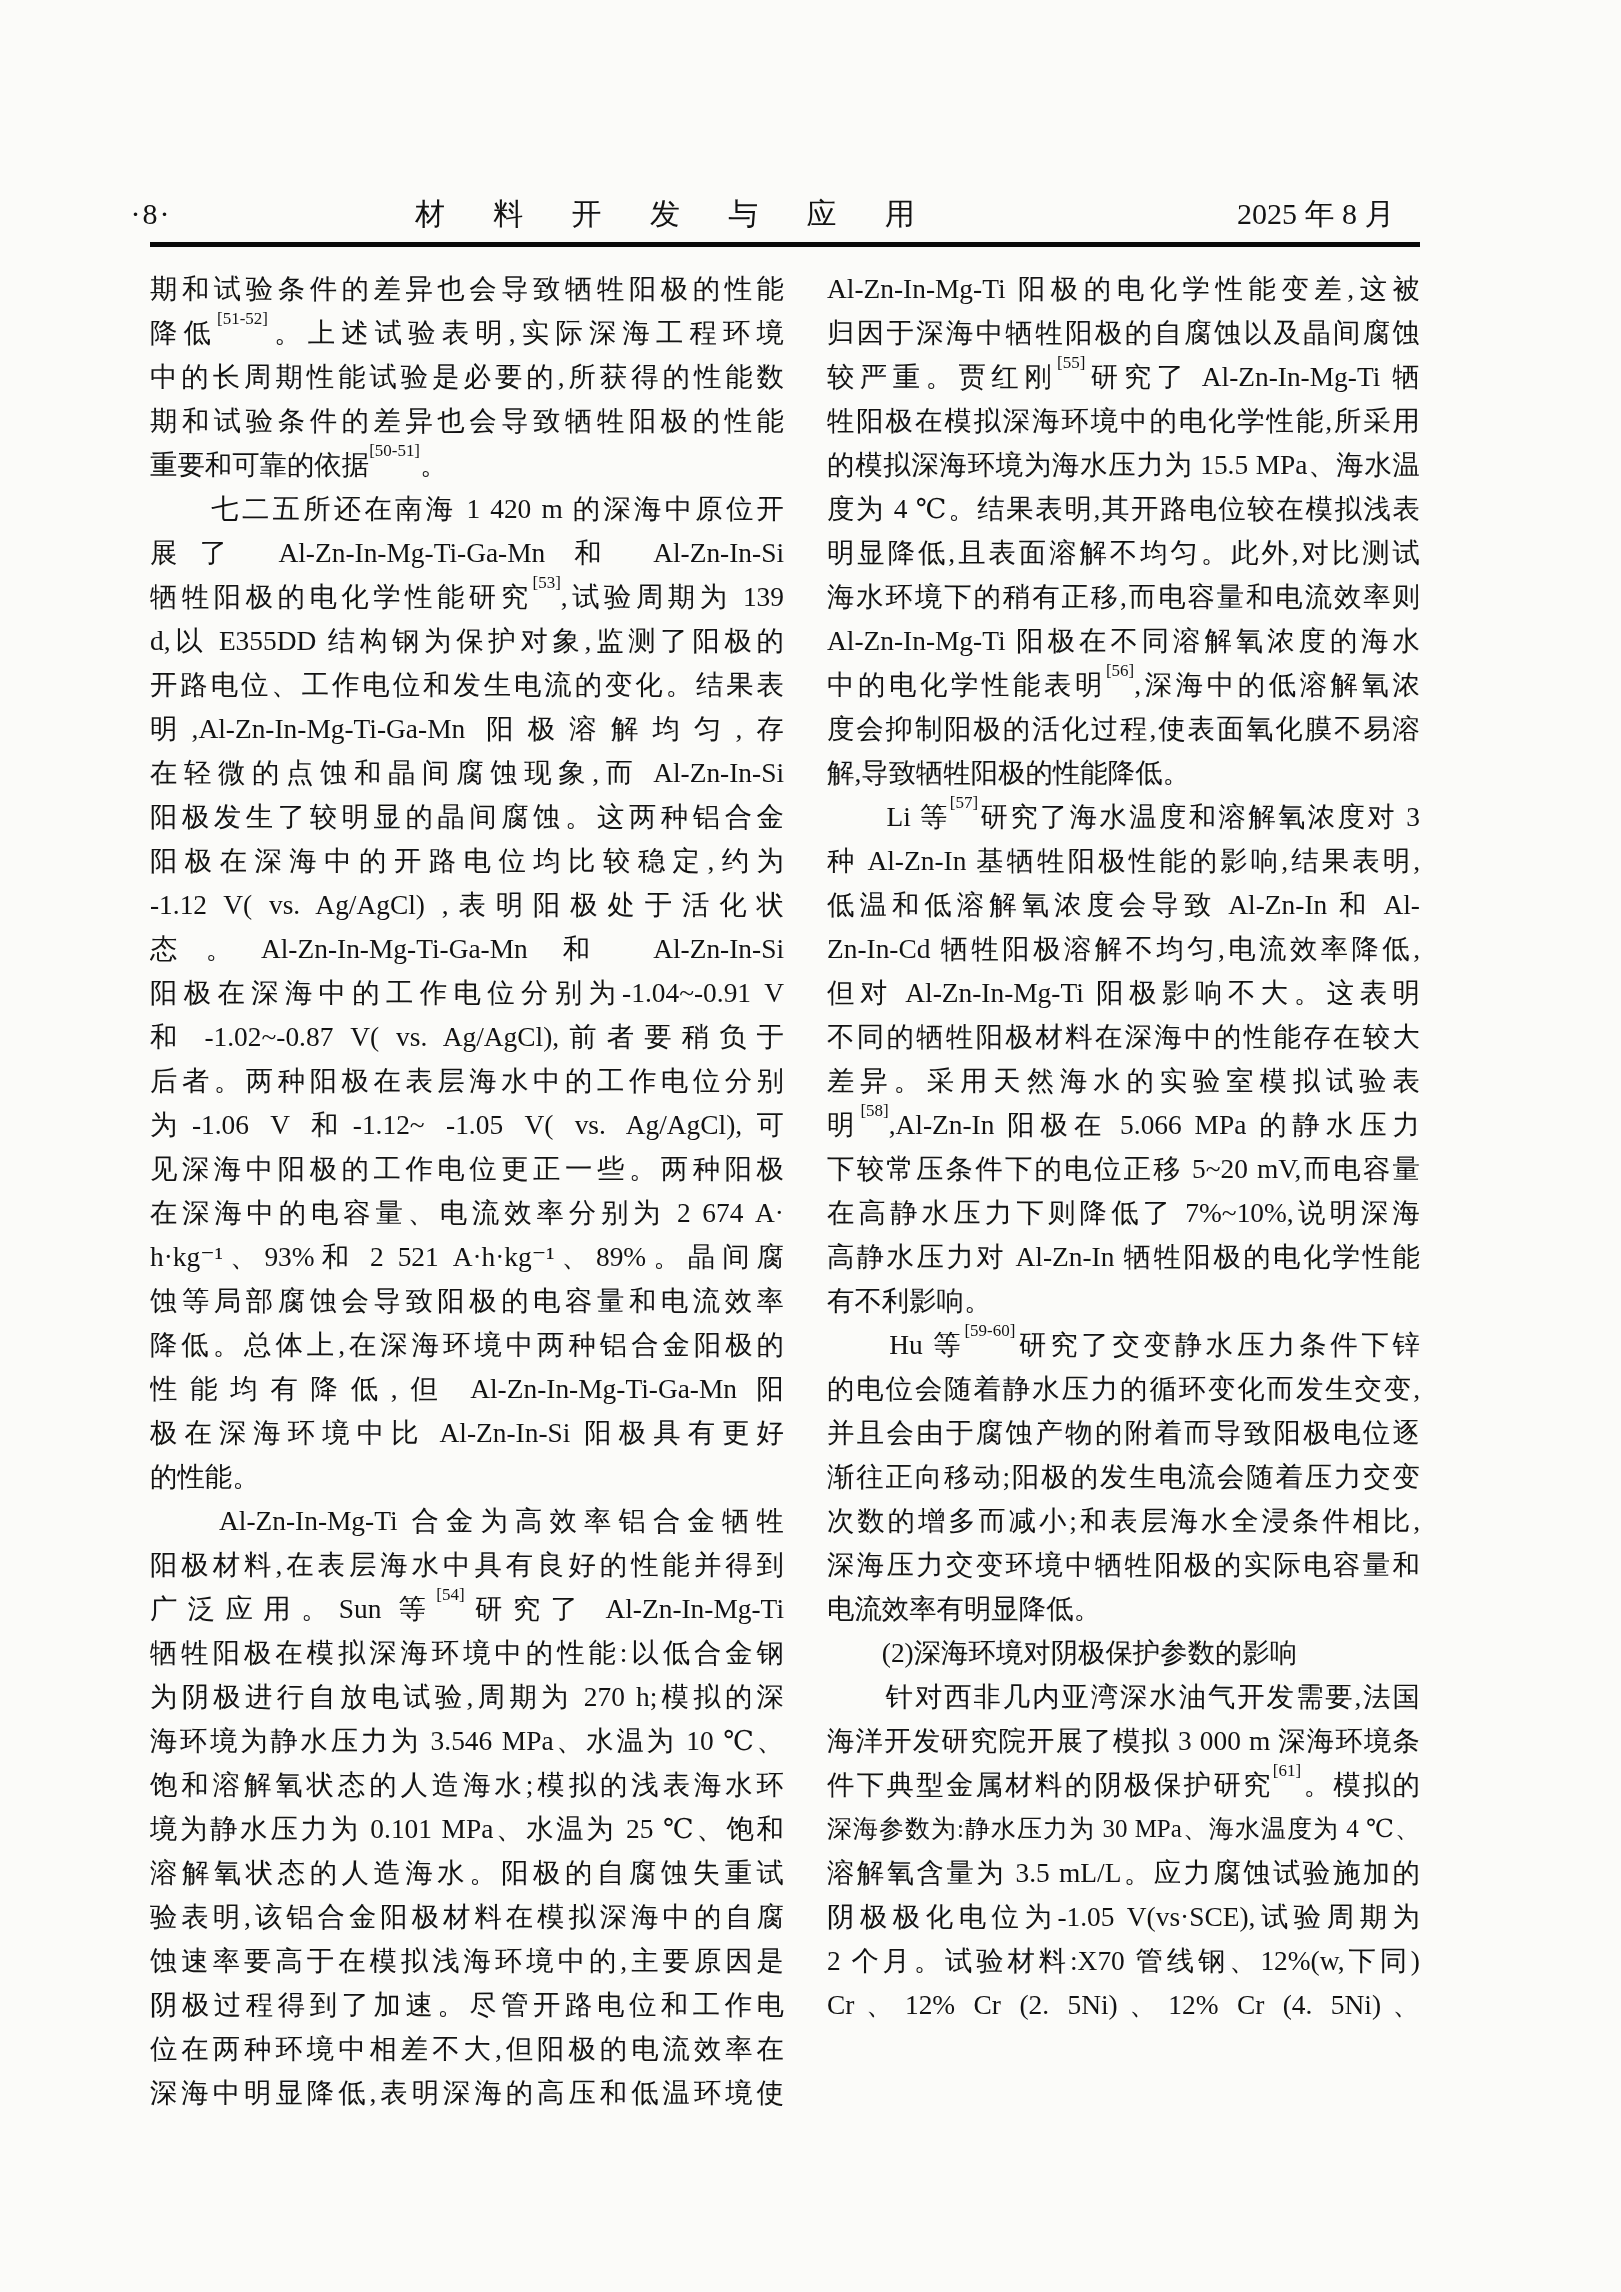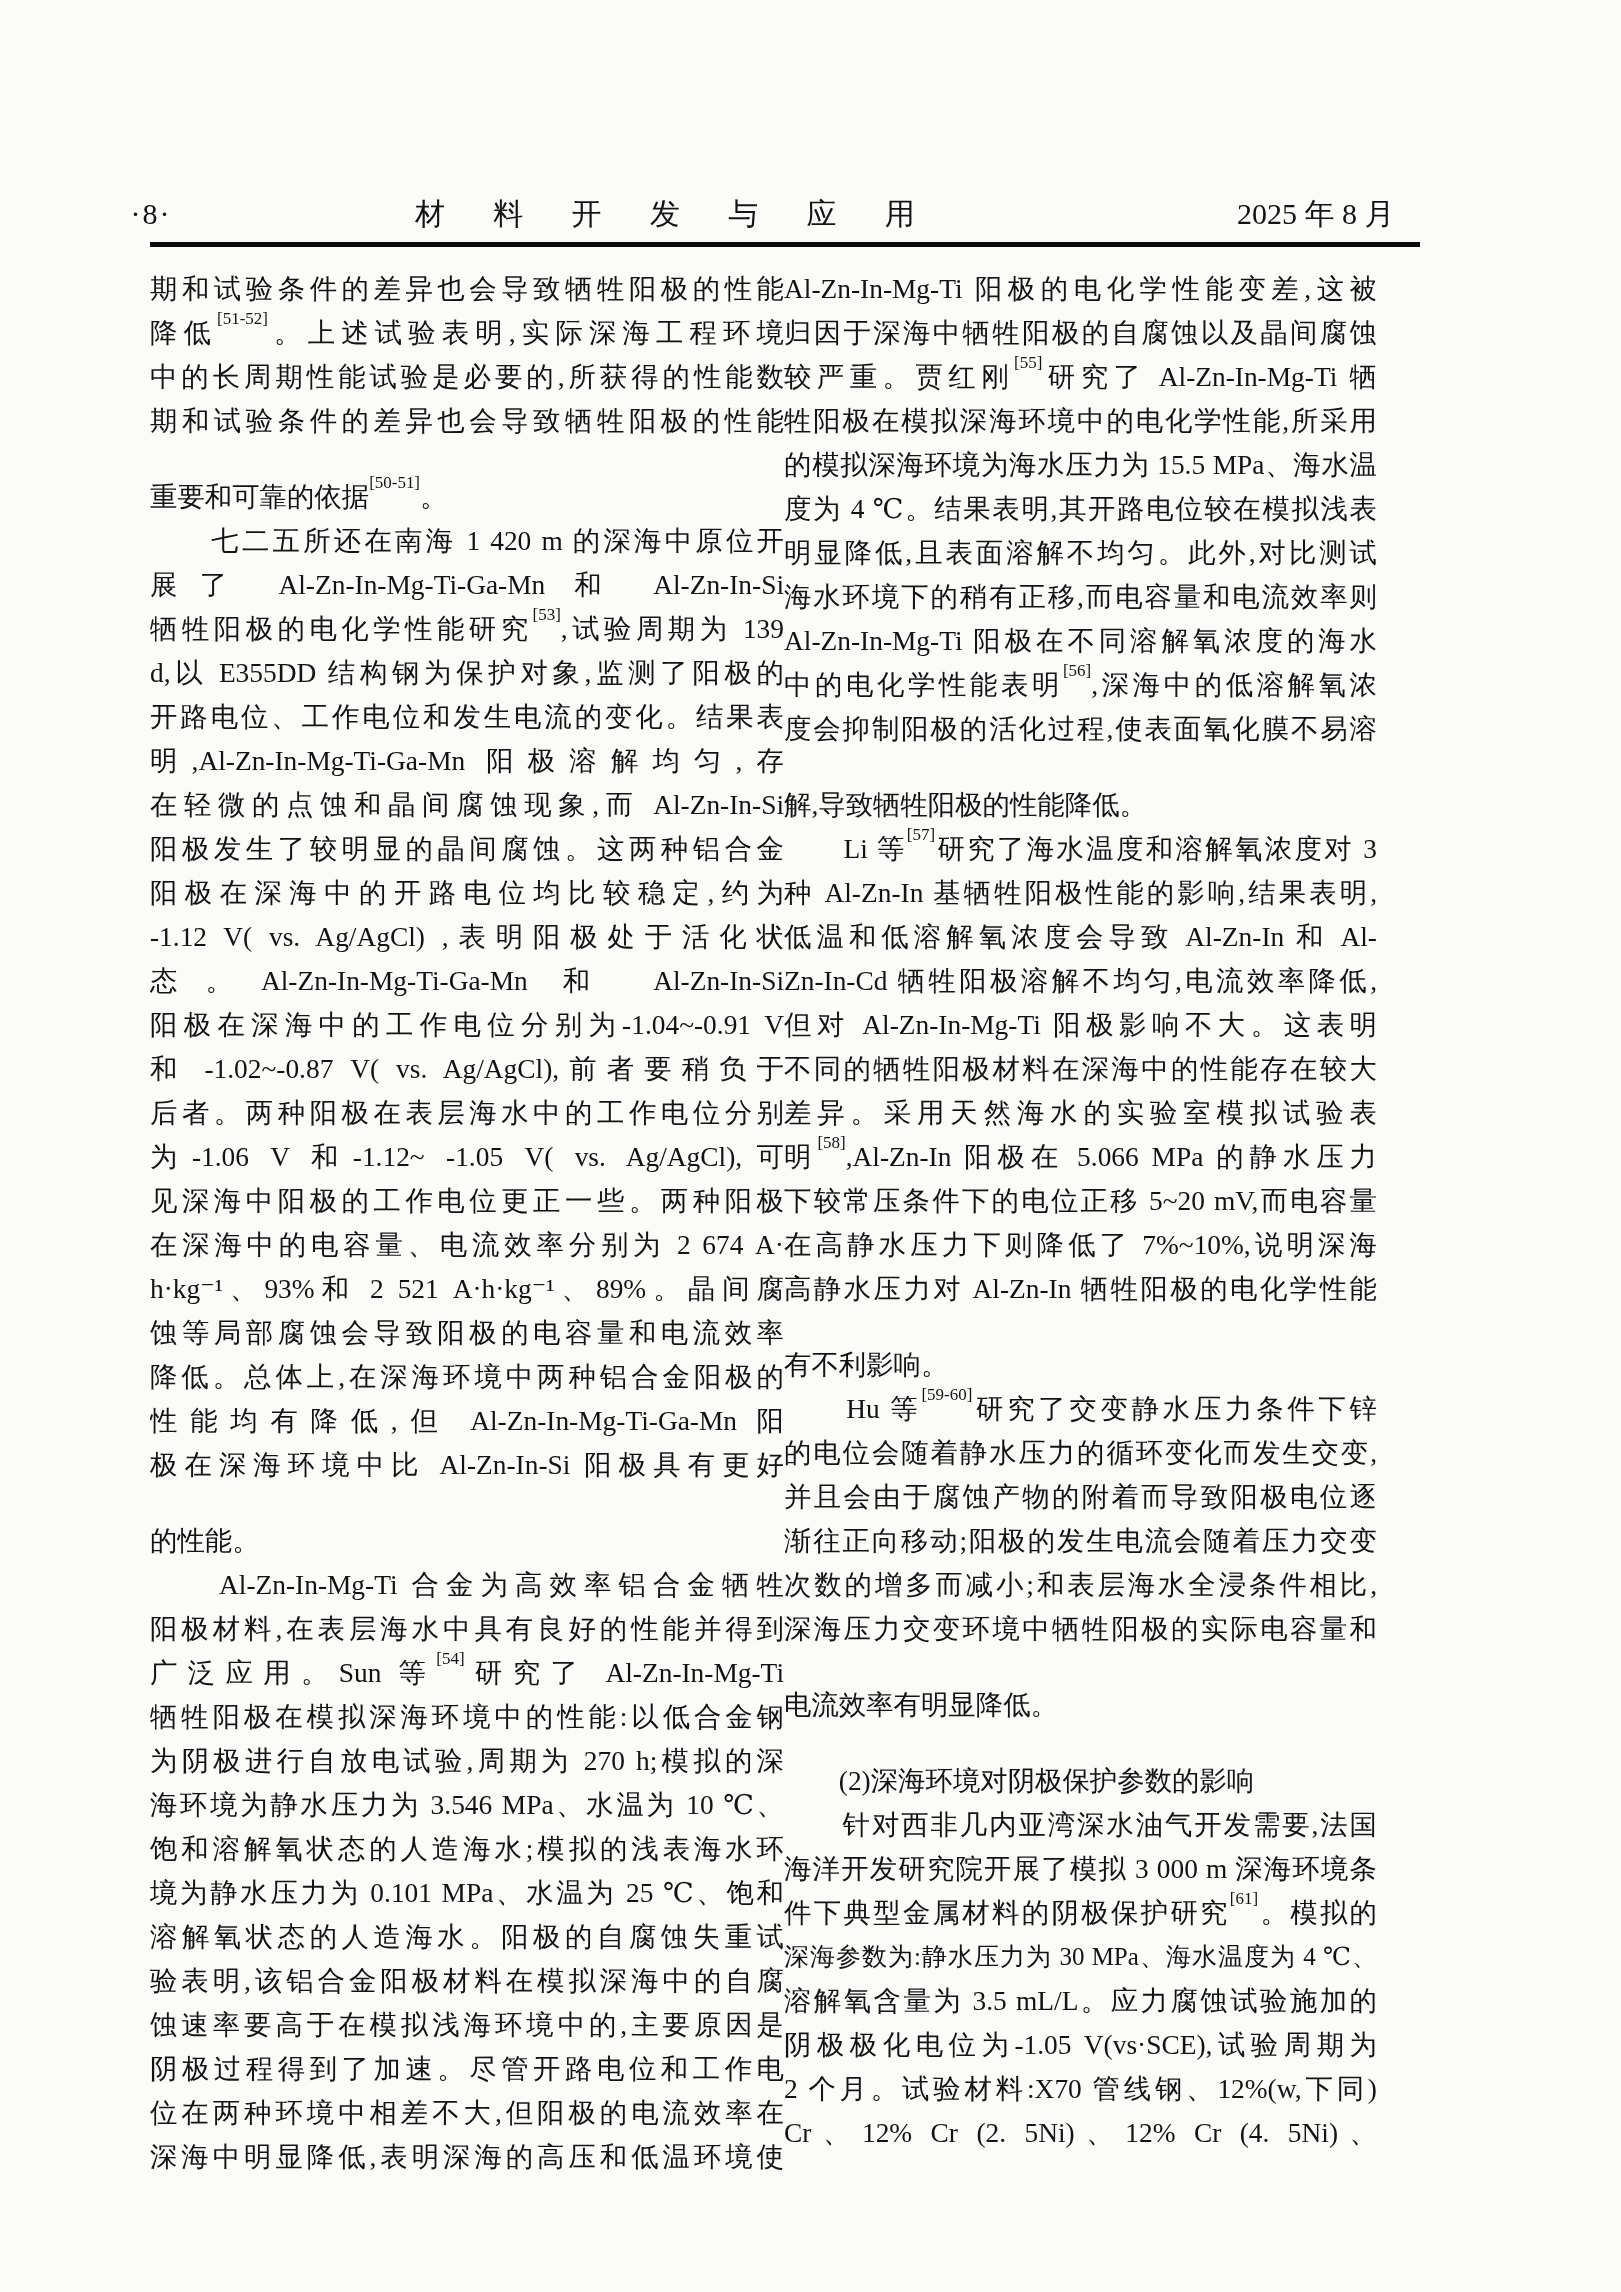--- a/index.html
+++ b/index.html
@@ -22,38 +22,37 @@
   .page-number{position:absolute;left:-19.6px;top:0;letter-spacing:2px}
   .journal-title{position:absolute;left:265px;top:0;letter-spacing:0.68em}
   .issue-date{position:absolute;right:25.5px;top:0}
   .rule{
     position:absolute;left:150px;top:242px;width:1270px;height:4.9px;
     background:#0a0a0a;
   }
   
   .columns{
     position:absolute;left:150px;top:267px;width:1270px;
-    display:flex;
+    display:flex;gap:43px;
   }
   .col{flex:0 0 auto}
   .col-left{width:634px}
   .col-right{width:593px}
   .line{
     font-size:27.4px;
     height:44px;line-height:44px;
     overflow:hidden;
     text-align:justify;
     text-align-last:justify;
     -moz-text-align-last:justify;
     word-break:keep-all;
   }
   .line.end{
     text-align:left;
     text-align-last:left;
-    margin-top:32px;
     -moz-text-align-last:left;
   }
   .line.tight{font-size:25px}
   .line sup{
     font-size:0.62em;
     line-height:0;
     position:relative;top:-0.45em;
     letter-spacing:0;
   }
 </style>

